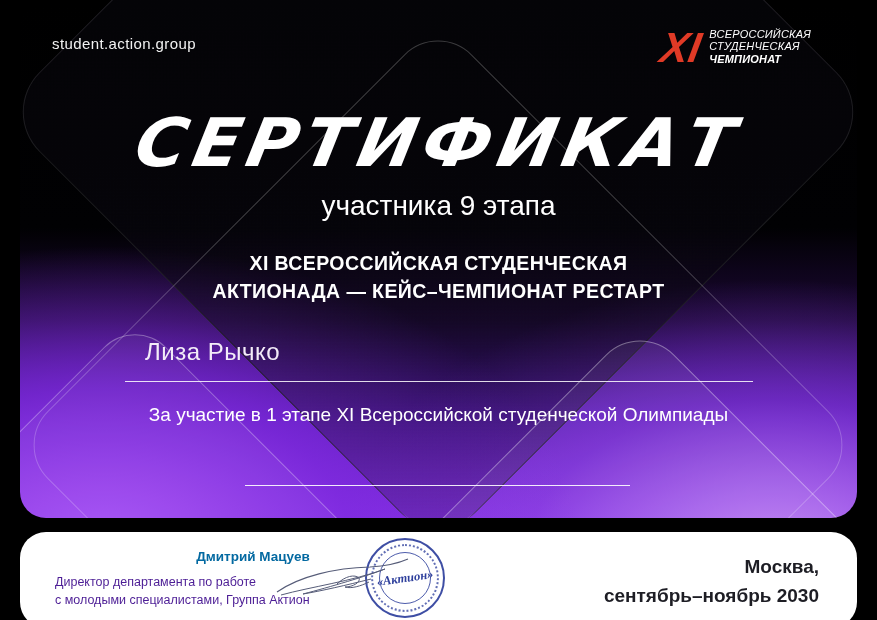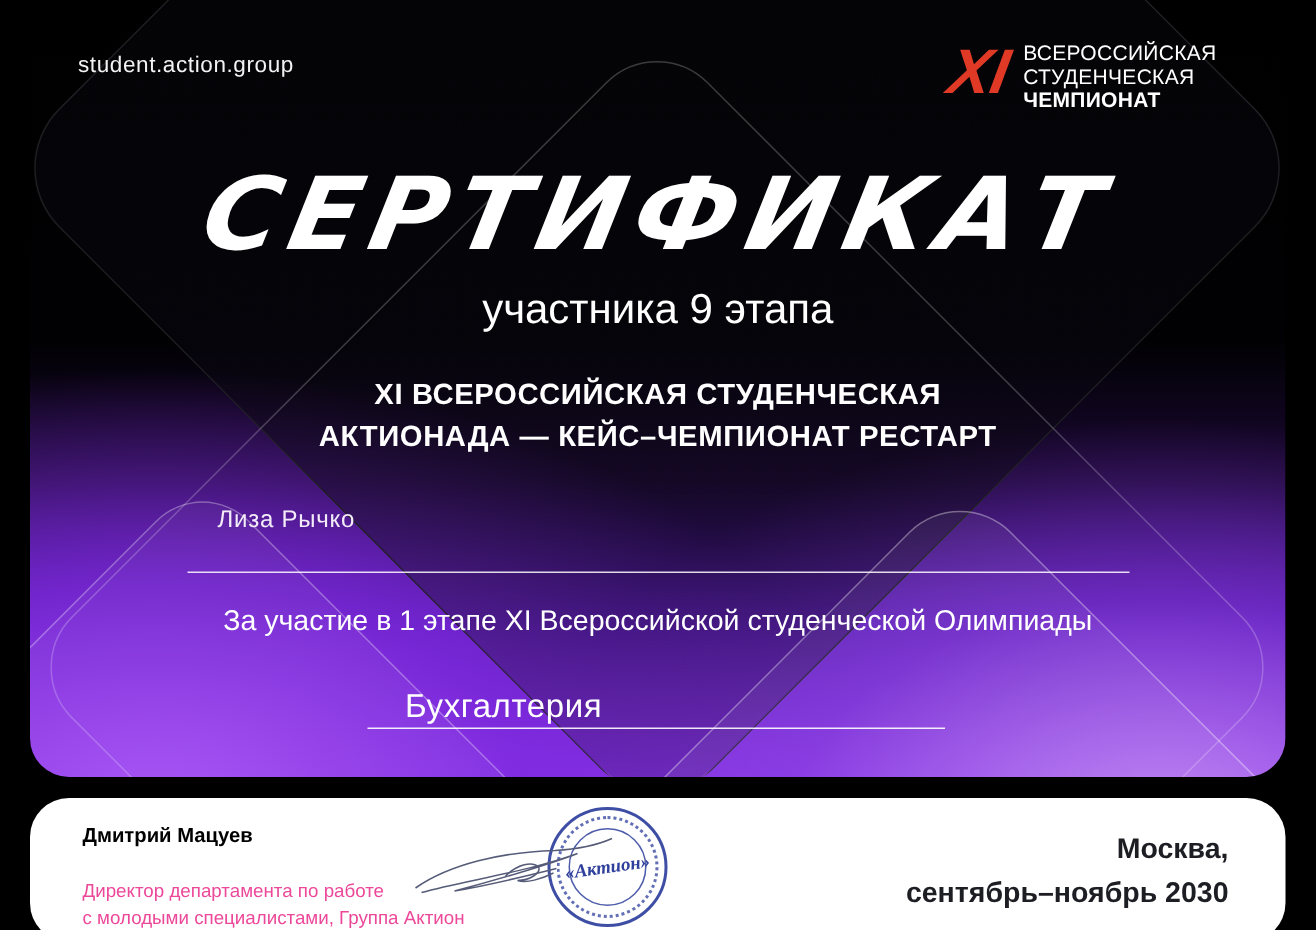--- a/index.html
+++ b/index.html
@@ -50,57 +50,57 @@
   .logo-line { font-size:23px; letter-spacing:0.3px; white-space:nowrap; }
   .logo-name { font-weight:700; }
   .logo-suffix { font-weight:300; font-style:italic; margin-left:7px; }
   .logo-url { margin-top:7px; font-size:15px; font-weight:400; color:rgba(255,255,255,0.95); letter-spacing:0.4px; }
 
   .badge { position:absolute; right:46px; top:28px; display:flex; align-items:flex-start; }
   .badge-xi {
     font-size:42px; line-height:0.85; font-weight:800; font-style:italic;
     transform:skewX(-10deg); margin-right:9px; margin-top:2px;
   }
-  .badge-lines { font-size:14px; line-height:1.12; letter-spacing:0.2px; }
+  .badge-lines { font-size:11px; font-style:italic; line-height:1.12; letter-spacing:0.2px; }
   .badge-lines .b3 { font-weight:800; }
 
   
   .title {
     position:absolute; top:110px; left:0; width:100%; text-align:center;
     font-family:"DejaVu Sans", sans-serif;
     font-size:67px; font-weight:800; font-style:italic; line-height:1.0;
     letter-spacing:6px; white-space:nowrap;
   }
   .title span { display:inline-block; transform:skewX(-11deg) scaleX(1.04); }
   .subtitle { position:absolute; top:190px; left:0; width:100%; text-align:center; font-size:28px; font-weight:400; }
 
   .event-lines {
     position:absolute; top:249px; left:0; width:100%; text-align:center;
     font-size:19.5px; font-weight:700; line-height:1.45; letter-spacing:0.4px;
   }
 
-  .recipient-name { position:absolute; left:125px; top:338px; font-size:16px; color:#f3ecf8; letter-spacing:0.5px; }
+  .recipient-name { position:absolute; left:125px; top:338px; font-size:24px; color:#f3ecf8; letter-spacing:0.5px; }
   .name-rule { position:absolute; left:105px; top:381px; width:628px; height:1px; background:rgba(255,255,255,0.85); }
 
   .description {
     position:absolute; top:400px; left:0; width:100%; text-align:center;
     font-size:19px; font-weight:400; line-height:1.55; color:#fff;
   }
 
   .direction { position:absolute; left:250px; top:458px; font-size:22px; letter-spacing:0.4px; }
   .direction-rule { position:absolute; left:225px; top:485px; width:385px; height:1px; background:rgba(255,255,255,0.9); }
 
   
   .footer {
     position:absolute; left:20px; top:532px; width:837px; height:96px;
     background:#fff; border-radius:26px; color:#16161e;
   }
   .signatory { position:absolute; left:35px; top:17px; }
-  .signatory .sig-name { font-size:13.5px; font-weight:700; color:#000000; margin-bottom:22px; }
-  .signatory .sig-role { font-size:12.5px; color:#ec4899; line-height:1.42; }
+  .signatory .sig-name { font-size:13.5px; font-weight:700; color:#0369a1; margin-bottom:10px;text-align:right; }
+  .signatory .sig-role { font-size:12.5px; color:#4c1d95; line-height:1.42; }
 
   .stamp { position:absolute; left:345px; top:6px; width:80px; height:80px; }
   .stamp .ring-outer { position:absolute; inset:0; border:2.5px solid #2e3f9c; border-radius:50%; opacity:0.92; }
   .stamp .ring-dotted { position:absolute; inset:6px; border:2px dotted #2e3f9c; border-radius:50%; opacity:0.75; }
   .stamp .ring-inner { position:absolute; inset:14px; border:1.3px solid #2e3f9c; border-radius:50%; opacity:0.85; }
   .stamp .stamp-label {
     position:absolute; inset:0; display:flex; align-items:center; justify-content:center;
     font-family:"Liberation Serif", serif; font-style:italic; font-weight:700;
     font-size:12.5px; color:#2e3f9c; transform:rotate(-8deg);
   }
@@ -140,21 +140,20 @@
     <div>АКТИОНАДА — КЕЙС–ЧЕМПИОНАТ РЕСТАРТ</div>
   </div>
 
   <div class="recipient-name">Лиза Рычко</div>
   <div class="name-rule"></div>
 
   <div class="description">
     <div>За участие в 1 этапе XI Всероссийской студенческой Олимпиады</div>
   </div>
 
-  <div class="direction">Бухгалтерия</div>
   <div class="direction-rule"></div>
 </div>
 
 <div class="footer">
   <div class="signatory">
     <div class="sig-name">Дмитрий Мацуев</div>
     <div class="sig-role">Директор департамента по работе</div>
     <div class="sig-role">с молодыми специалистами, Группа Актион</div>
   </div>
 

